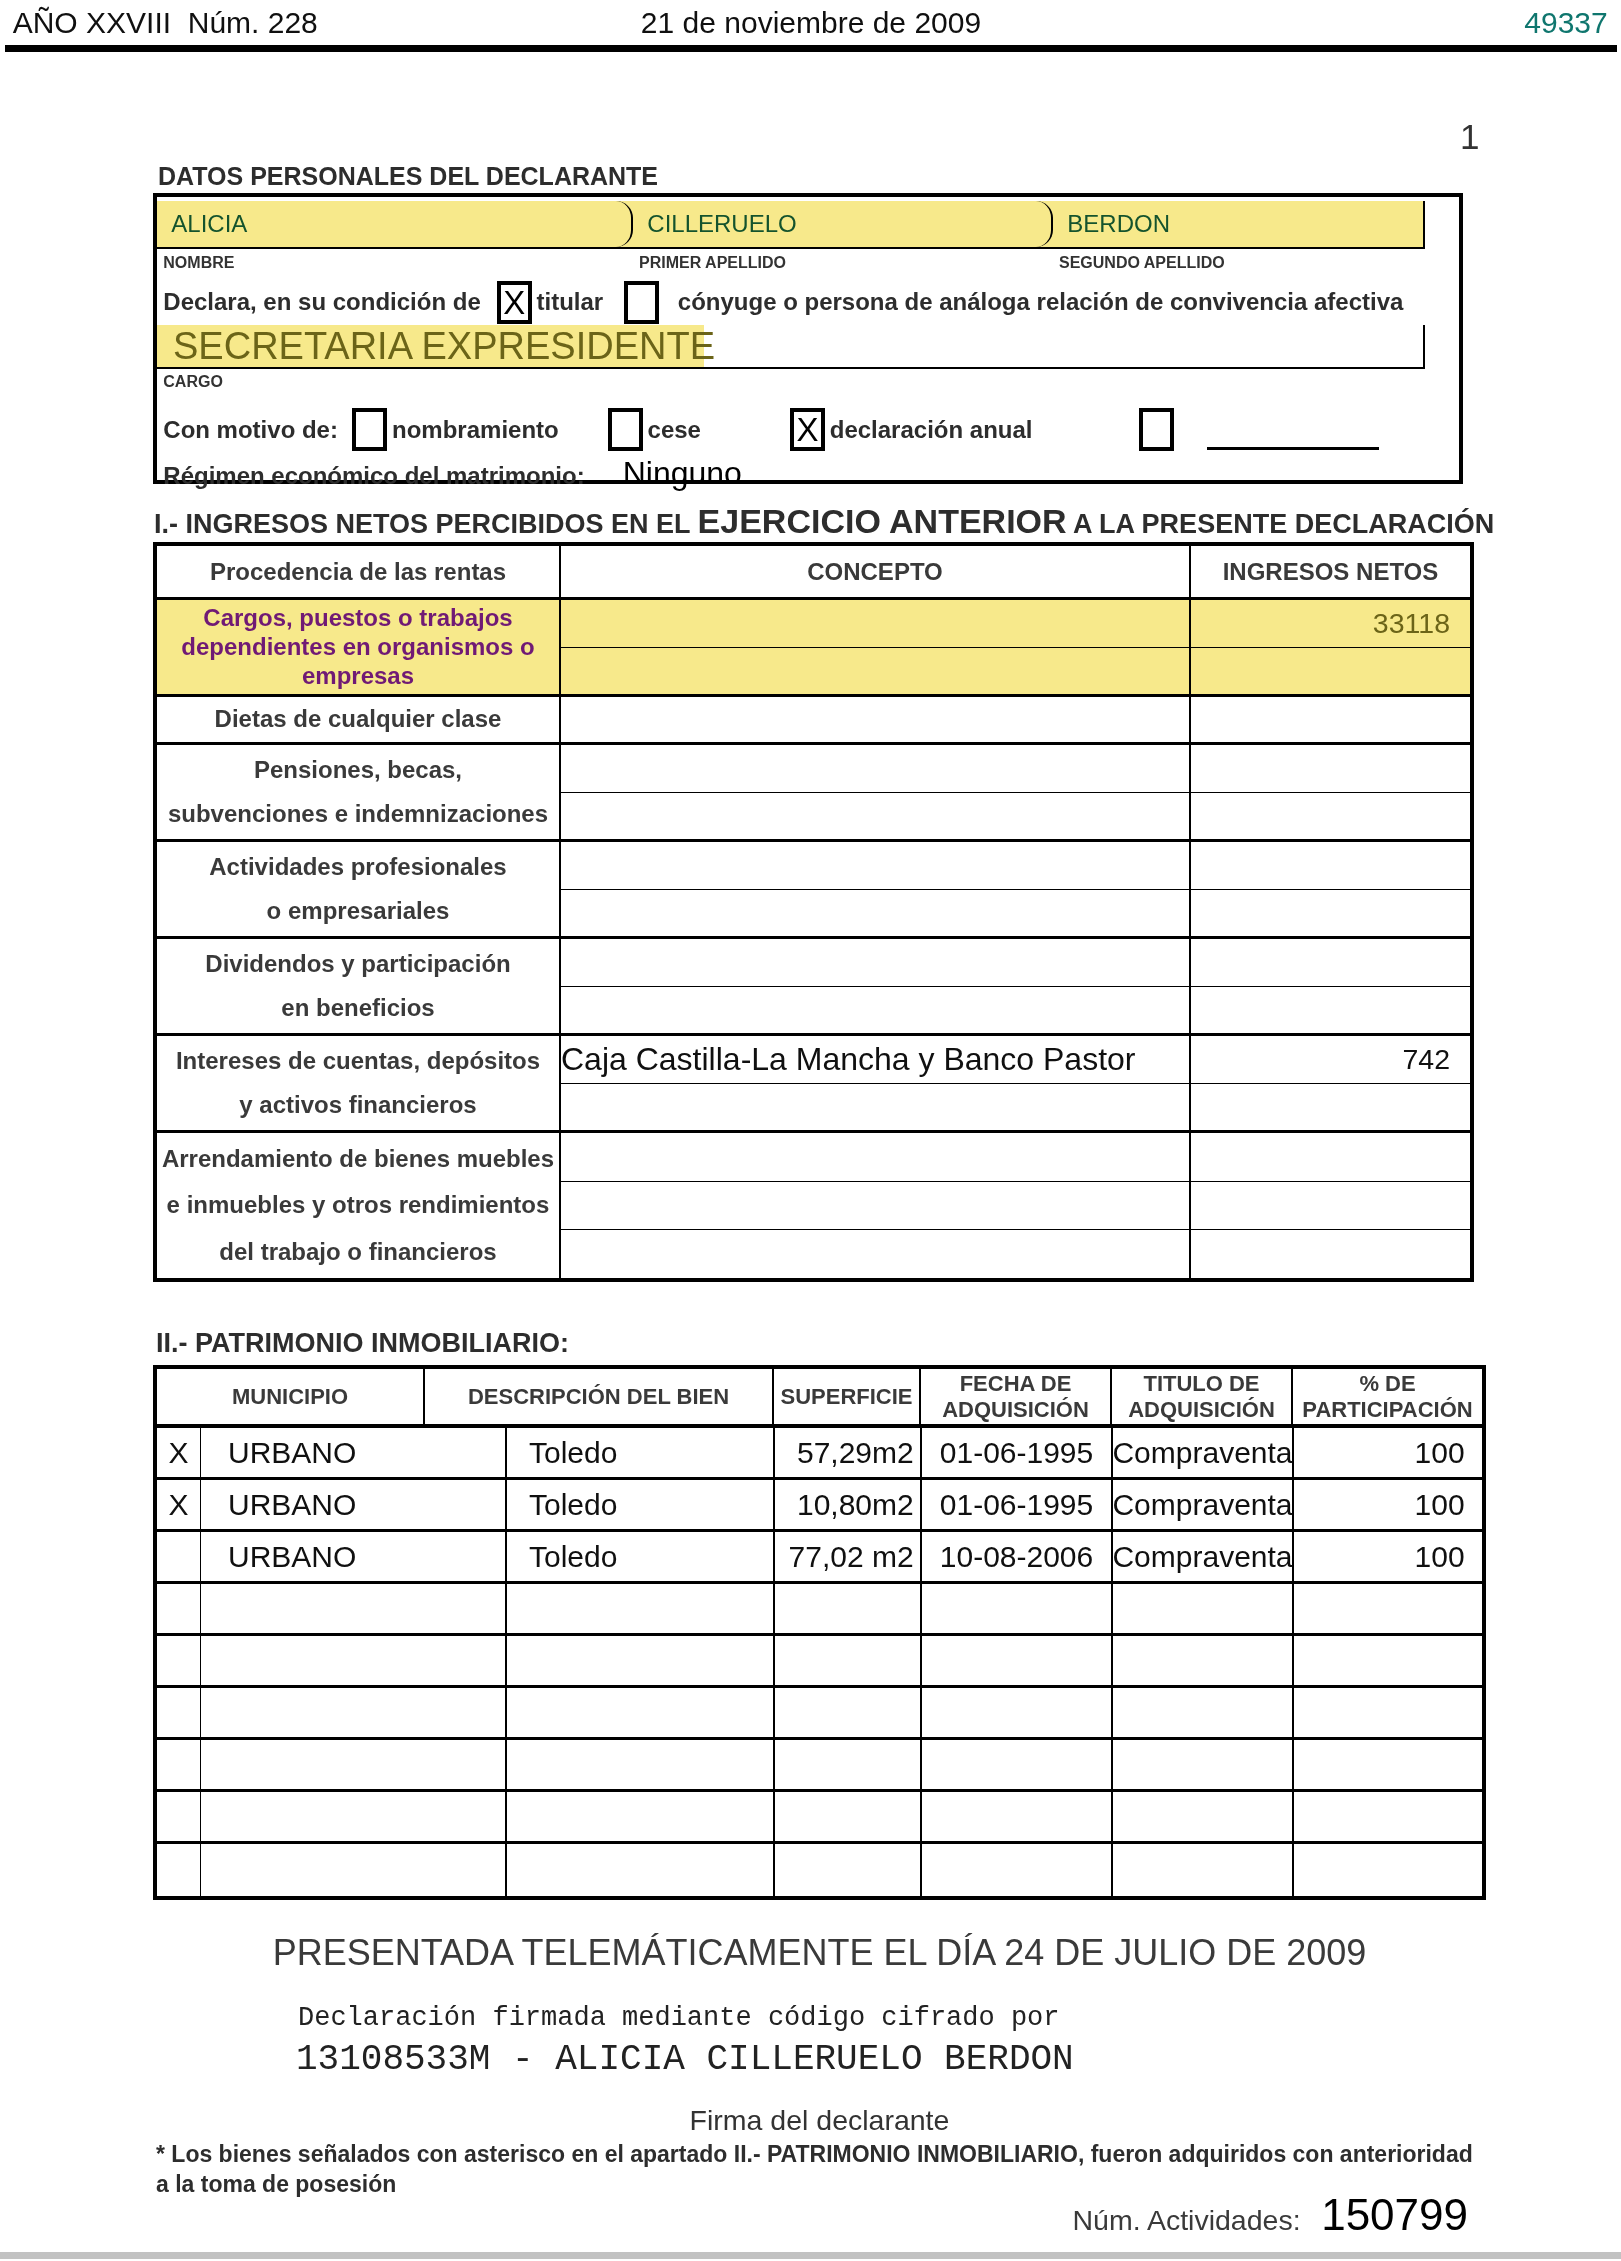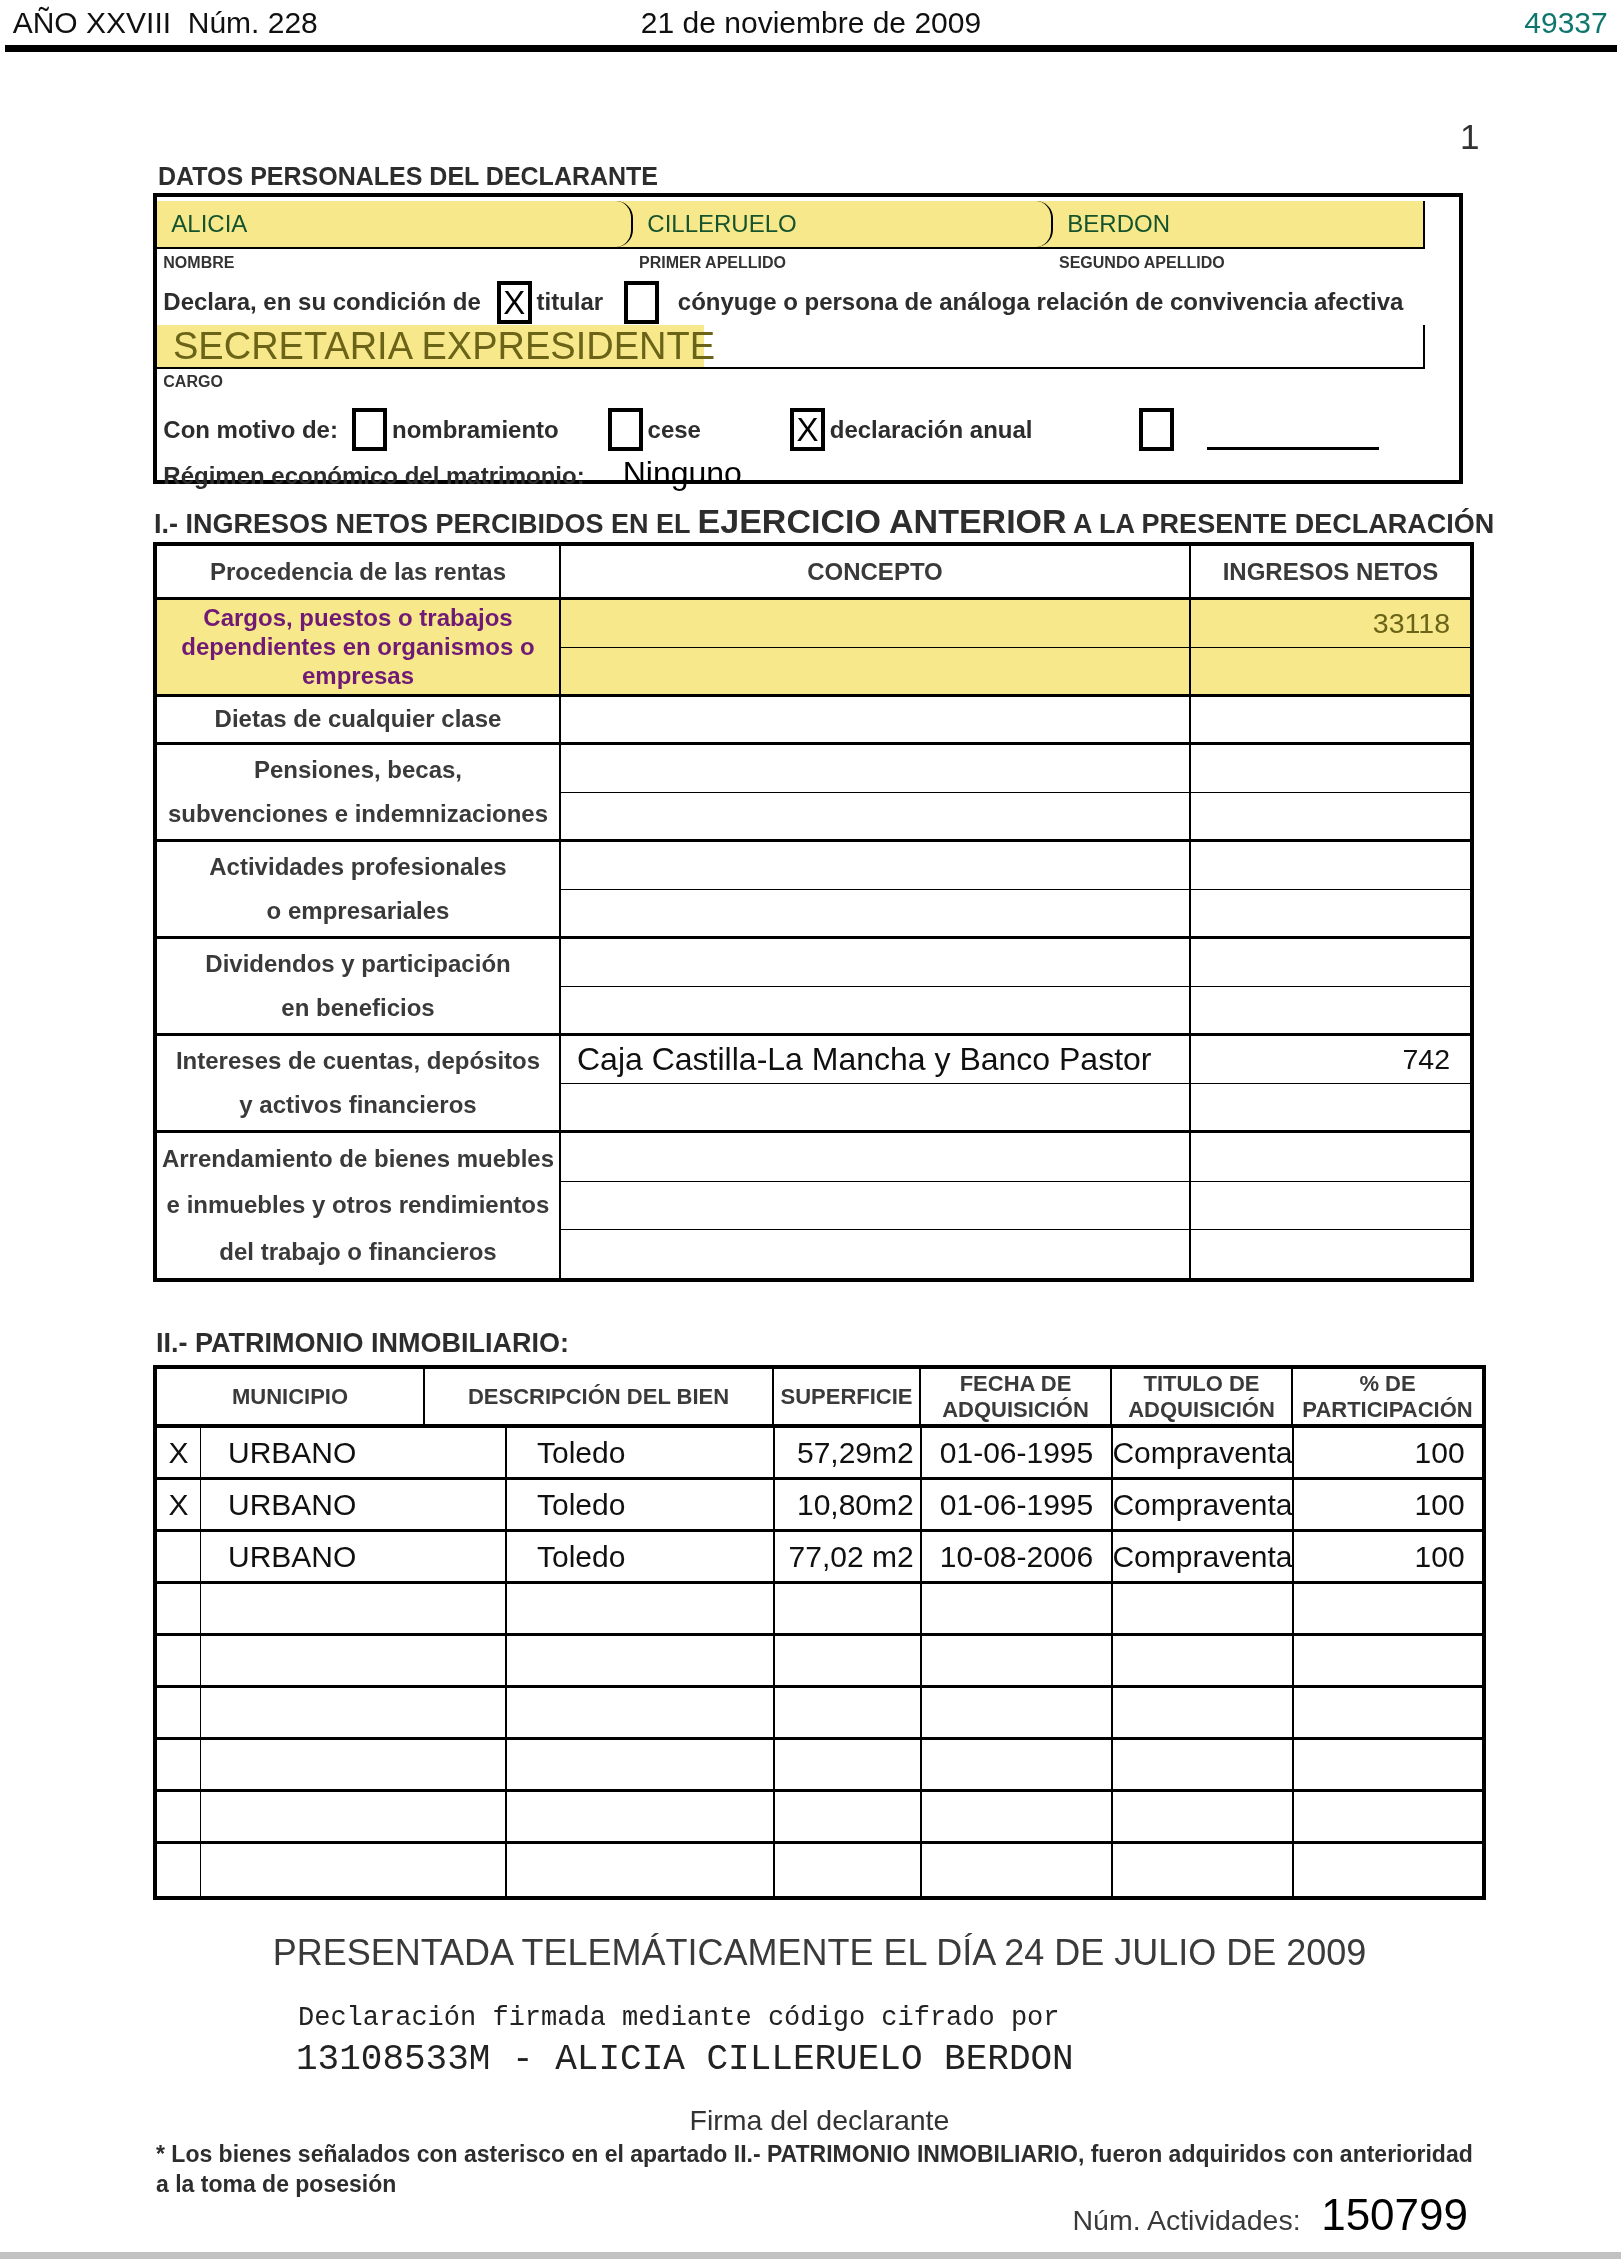--- a/index.html
+++ b/index.html
@@ -65,21 +65,21 @@
   .inc-h3 { flex: 1; }
   .inc-group { display: flex; border-bottom: 3.2px solid #000; }
   .inc-group:last-child { border-bottom: none; }
   .inc-cat { width: 404px; border-right: 2.4px solid #000; display: flex; flex-direction: column;
              justify-content: space-around; text-align: center; font-size: 24px; font-weight: 700;
              color: #3a3a3a; padding: 3.2px 4.8px; line-height: 1.1; }
   .inc-right { flex: 1; display: flex; flex-direction: column; }
   .inc-sub { flex: 1; display: flex; border-bottom: 1.6px solid #000; }
   .inc-sub:last-child { border-bottom: none; }
   .inc-concepto { width: 630px; border-right: 2.4px solid #000; display: flex; align-items: center;
-                  padding-left: 16px; font-size: 32px; color: #101010; white-space: nowrap; }
+                  font-size: 32px; color: #101010; white-space: nowrap; }
   .inc-importe { flex: 1; display: flex; align-items: center; justify-content: flex-end;
                  padding-right: 20px; font-size: 28.5px; color: #101010; }
   .inc-group.hl { background: #F7E98B; }
   .inc-group.hl .inc-cat { color: #701a75; }
   .inc-group.hl .inc-importe { color: #6b6418; }
   .g2 { height: 97px; } .g1 { height: 48px; } .g3 { height: 145px; }
 
   
   .patrimonio-title { position: absolute; left: 156px; top: 1328px; font-size: 27px; font-weight: 700; color: #2d2d2d; }
   .patrimonio-table { position: absolute; left: 153px; top: 1365px; width: 1333px; border: 4px solid #000; background: #fff; }
@@ -90,21 +90,21 @@
   .ph2 { width: 268px; border-right: 2.4px solid #000; }
   .ph3 { width: 147px; border-right: 2.4px solid #000; }
   .ph4 { width: 191px; border-right: 2.4px solid #000; }
   .ph5 { width: 181px; border-right: 2.4px solid #000; }
   .ph6 { flex: 1; }
   .pat-row { display: flex; height: 52px; border-bottom: 3.2px solid #000; font-size: 30px; color: #101010; }
   .pat-row:last-child { border-bottom: none; }
   .pat-row .c { display: flex; align-items: center; white-space: nowrap; }
   .pc-mark { width: 44px; border-right: 1.6px solid #000; justify-content: center; }
   .pc-desc { width: 306px; border-right: 2.4px solid #000; padding-left: 27px; }
-  .pc-mun  { width: 268px; border-right: 2.4px solid #000; padding-left: 30px; }
+  .pc-mun  { width: 268px; border-right: 2.4px solid #000; padding-left: 22px; }
   .pc-sup  { width: 147px; border-right: 2.4px solid #000; justify-content: flex-end; padding-right: 6.3px; }
   .pc-fec  { width: 191px; border-right: 2.4px solid #000; justify-content: center; }
   .pc-tit  { width: 181px; border-right: 2.4px solid #000; justify-content: center; }
   .pc-par  { flex: 1; justify-content: flex-end; padding-right: 17.4px; margin-left: 41px; }
 
   
   .presentada { position: absolute; left: 153px; width: 1333px; top: 1932px; text-align: center;
                 font-size: 36px; color: #3a3a3a; }
   .firmada { position: absolute; left: 298px; top: 2003px; font-family: "Liberation Mono", monospace;
              font-size: 27px; color: #222; }

